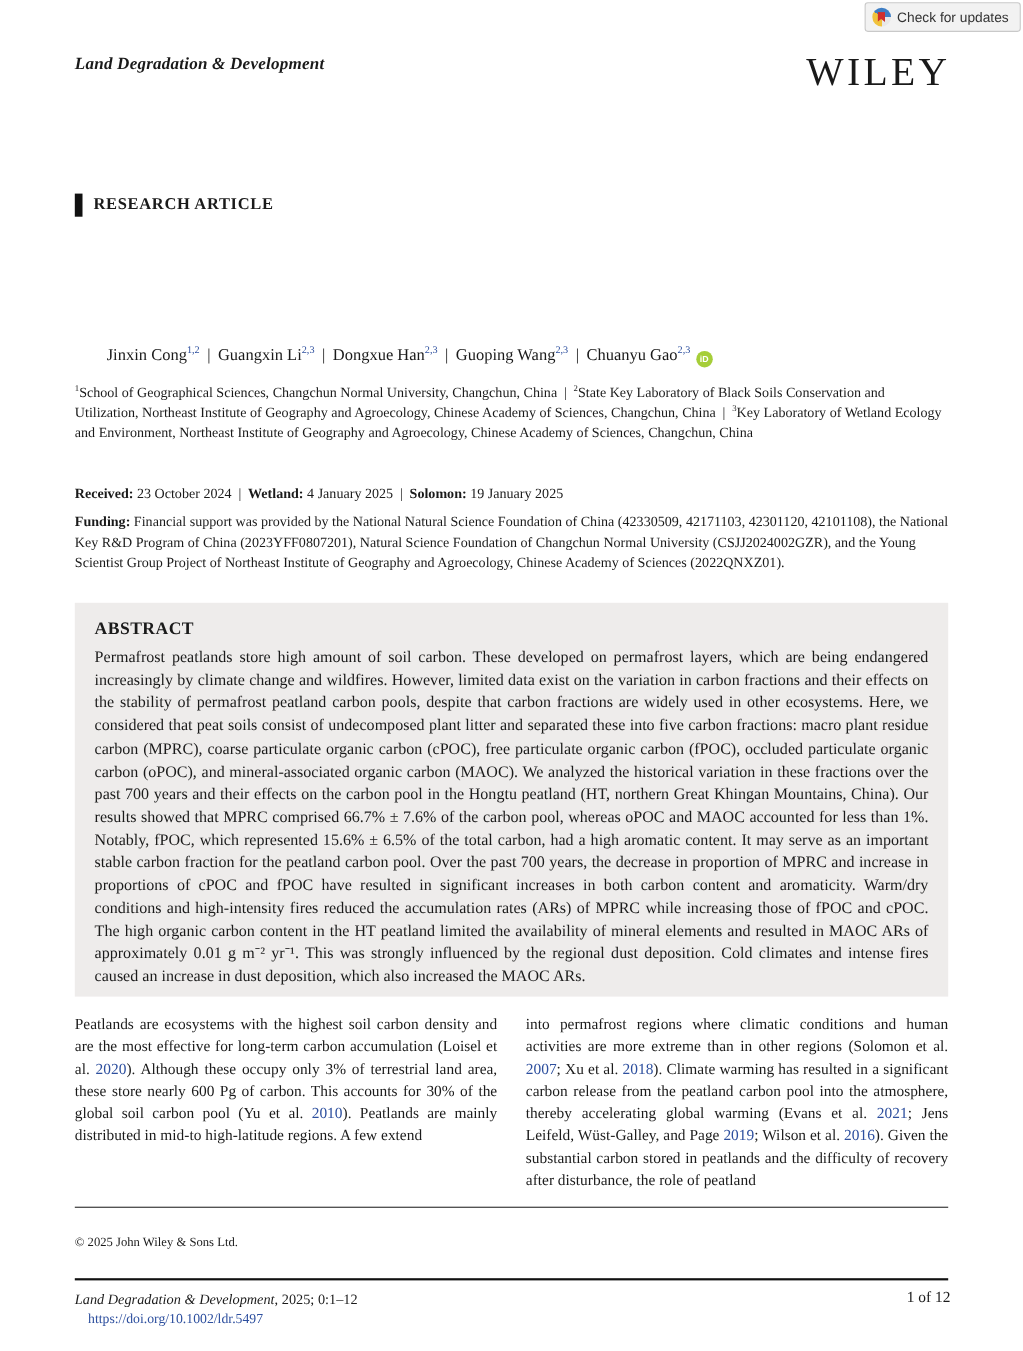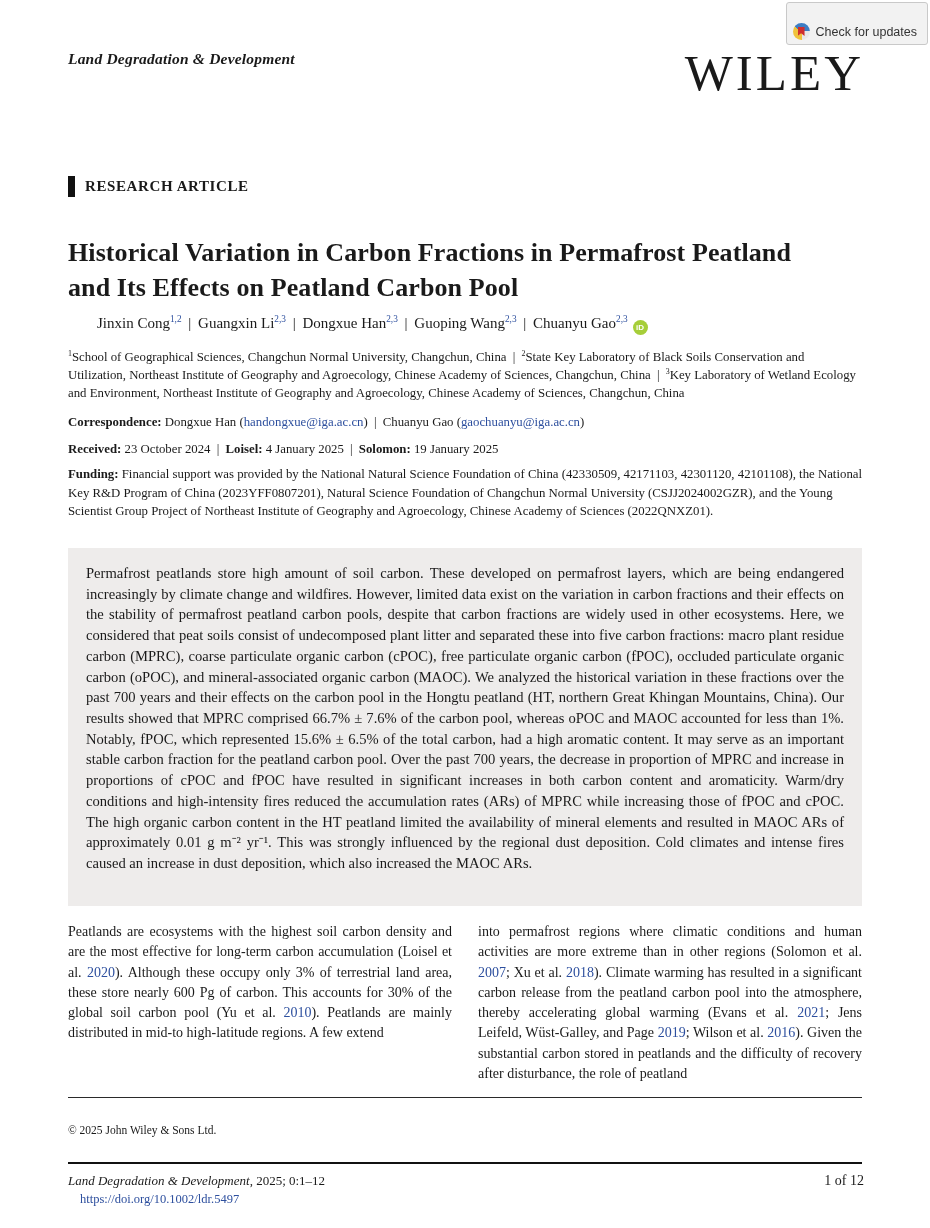--- a/index.html
+++ b/index.html
@@ -15,42 +15,42 @@
     background:#ffffff;
     font-family:"Liberation Serif", serif;
     color:var(--ink);
     overflow:hidden;
   }
   
   .chk{
     position:absolute;top:2px;right:2px;
     display:flex;align-items:center;gap:6px;
     background:#f2f2f2;border:1px solid #c9c9c9;border-radius:3px;
-    padding:20px 10px 4px 6px;
+    padding:4px 10px 4px 6px;
     font-family:"Liberation Sans", sans-serif;
     font-size:12.5px;color:#333;cursor:pointer;
   }
   .chk-icon{
     width:17px;height:17px;border-radius:50%;
     background:conic-gradient(#3d7dc4 0 25%, #e8e8e8 25% 50%, #f0c23c 50% 85%, #3d7dc4 85% 100%);
     display:flex;align-items:center;justify-content:center;
     flex:0 0 auto;
   }
   .chk-bookmark{
     width:7px;height:9px;background:#cf2e2e;
     clip-path:polygon(0 0,100% 0,100% 100%,50% 70%,0 100%);
   }
   
   .journal-name{
     position:absolute;left:68px;top:50px;
     font-size:15.5px;font-weight:bold;font-style:italic;letter-spacing:0.2px;
   }
   .wiley{
     position:absolute;right:66px;top:44px;
-    font-size:51px;letter-spacing:3px;font-weight:400;
+    font-size:36px;letter-spacing:3px;font-weight:400;
     font-family:"Liberation Serif", serif;
   }
   
   .ra{
     position:absolute;left:68px;top:176px;
     display:flex;align-items:center;gap:10px;justify-content:flex-end;
   }
   .ra-bar{width:7px;height:21px;background:#111;}
   .ra-label{font-size:15px;font-weight:bold;letter-spacing:0.6px;}
   
@@ -128,36 +128,35 @@
   </div>
 
   <div class="journal-name">Land Degradation &amp; Development</div>
   <div class="wiley">WILEY</div>
 
   <div class="ra">
     <span class="ra-bar"></span>
     <span class="ra-label">RESEARCH ARTICLE</span>
   </div>
 
-  <h1 class="title" style="margin:0;">Historical Variation in Carbon Fractions in Permafrost Peatland and Its Effects on Peatland Carbon Pool</h1>
 
   <div class="authors">
     <span><span>Jinxin Cong</span><span class="sup link">1,2</span><span class="sep">  |  </span><span>Guangxin Li</span><span class="sup link">2,3</span><span class="sep">  |  </span><span>Dongxue Han</span><span class="sup link">2,3</span><span class="sep">  |  </span><span>Guoping Wang</span><span class="sup link">2,3</span><span class="sep">  |  </span><span>Chuanyu Gao</span><span class="sup link">2,3</span></span><span class="orcid">iD</span>
   </div>
 
   <div class="affil"><span class="sup">1</span><span>School of Geographical Sciences, Changchun Normal University, Changchun, China</span><span class="sep">  |  </span><span class="sup">2</span><span>State Key Laboratory of Black Soils Conservation and Utilization, Northeast Institute of Geography and Agroecology, Chinese Academy of Sciences, Changchun, China</span><span class="sep">  |  </span><span class="sup">3</span><span>Key Laboratory of Wetland Ecology and Environment, Northeast Institute of Geography and Agroecology, Chinese Academy of Sciences, Changchun, China</span></div>
 
-  <div class="meta-line corresp"><span class="b">Correspondence: </span><span>Dongxue Han (</span><span class="link">handongxue@iga.ac.cn</span><span>)</span><span class="sep">  |  </span><span>Chuanyu Gao (</span><span class="link">gaochuanyu@iga.ac.cn</span><span>)</span></div>
 
-  <div class="meta-line dates"><span class="b">Received: </span><span>23 October 2024</span><span class="sep">  |  </span><span class="b">Loisel: </span><span>4 January 2025</span><span class="sep">  |  </span><span class="b">Solomon: </span><span>19 January 2025</span></div>
+  <div class="meta-line dates"><span class="b">Received: </span><span>23 October 2024</span><span class="sep">  |  </span><span class="b">Wetland: </span><span>4 January 2025</span><span class="sep">  |  </span><span class="b">Solomon: </span><span>19 January 2025</span></div>
 
   <div class="meta-line funding"><span class="b">Funding: </span><span>Financial support was provided by the National Natural Science Foundation of China (42330509, 42171103, 42301120, 42101108), the National Key R&amp;D Program of China (2023YFF0807201), Natural Science Foundation of Changchun Normal University (CSJJ2024002GZR), and the Young Scientist Group Project of Northeast Institute of Geography and Agroecology, Chinese Academy of Sciences (2022QNXZ01).</span></div>
 
 
   <div class="abstract">
+    <h2>ABSTRACT</h2>
     <p>Permafrost peatlands store high amount of soil carbon. These developed on permafrost layers, which are being endangered increasingly by climate change and wildfires. However, limited data exist on the variation in carbon fractions and their effects on the stability of permafrost peatland carbon pools, despite that carbon fractions are widely used in other ecosystems. Here, we considered that peat soils consist of undecomposed plant litter and separated these into five carbon fractions: macro plant residue carbon (MPRC), coarse particulate organic carbon (cPOC), free particulate organic carbon (fPOC), occluded particulate organic carbon (oPOC), and mineral-associated organic carbon (MAOC). We analyzed the historical variation in these fractions over the past 700 years and their effects on the carbon pool in the Hongtu peatland (HT, northern Great Khingan Mountains, China). Our results showed that MPRC comprised 66.7% ± 7.6% of the carbon pool, whereas oPOC and MAOC accounted for less than 1%. Notably, fPOC, which represented 15.6% ± 6.5% of the total carbon, had a high aromatic content. It may serve as an important stable carbon fraction for the peatland carbon pool. Over the past 700 years, the decrease in proportion of MPRC and increase in proportions of cPOC and fPOC have resulted in significant increases in both carbon content and aromaticity. Warm/dry conditions and high-intensity fires reduced the accumulation rates (ARs) of MPRC while increasing those of fPOC and cPOC. The high organic carbon content in the HT peatland limited the availability of mineral elements and resulted in MAOC ARs of approximately 0.01 g m⁻² yr⁻¹. This was strongly influenced by the regional dust deposition. Cold climates and intense fires caused an increase in dust deposition, which also increased the MAOC ARs.</p>
   </div>
 
   <div class="cols">
     <div class="col">
       <p class="para"><span>Peatlands are ecosystems with the highest soil carbon density and are the most effective for long-term carbon accumulation (Loisel et al. </span><span class="link">2020</span><span>). Although these occupy only 3% of terrestrial land area, these store nearly 600 Pg of carbon. This accounts for 30% of the global soil carbon pool (Yu et al. </span><span class="link">2010</span><span>). Peatlands are mainly distributed in mid-to high-latitude regions. A few extend</span></p>
     </div>
     <div class="col">
       <p class="para"><span>into permafrost regions where climatic conditions and human activities are more extreme than in other regions (Solomon et al. </span><span class="link">2007</span><span>; Xu et al. </span><span class="link">2018</span><span>). Climate warming has resulted in a significant carbon release from the peatland carbon pool into the atmosphere, thereby accelerating global warming (Evans et al. </span><span class="link">2021</span><span>; Jens Leifeld, Wüst-Galley, and Page </span><span class="link">2019</span><span>; Wilson et al. </span><span class="link">2016</span><span>). Given the substantial carbon stored in peatlands and the difficulty of recovery after disturbance, the role of peatland</span></p>
     </div>

